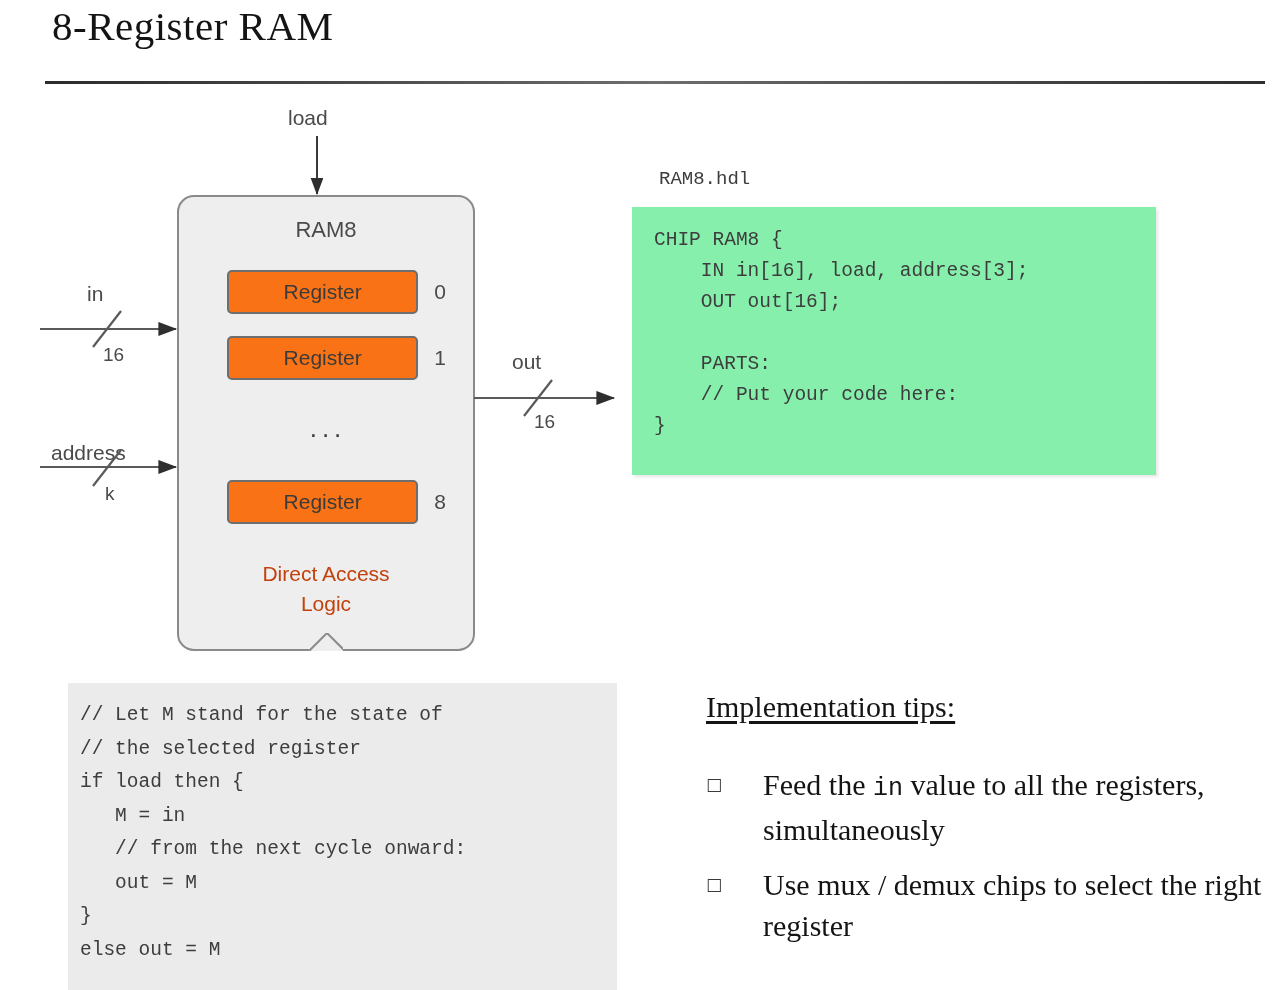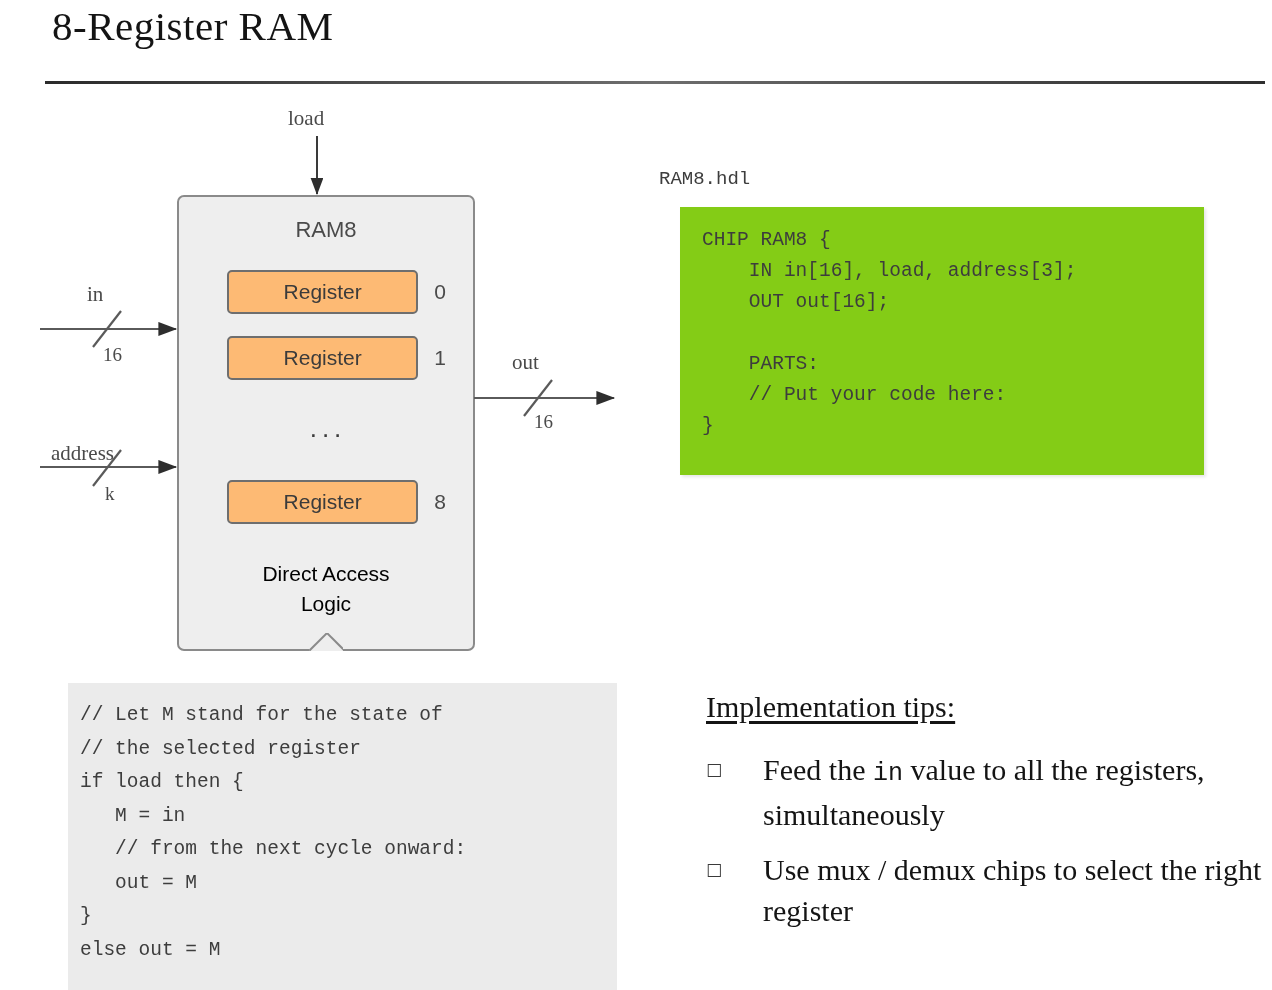--- a/index.html
+++ b/index.html
@@ -39,21 +39,21 @@
   
   #diagram {
     position: absolute;
     left: 0;
     top: 0;
     width: 660px;
     height: 670px;
   }
   .lbl {
     position: absolute;
-    font-family: Liberation Serif, serif;
+    font-family: Liberation Sans, sans-serif;
     color: #4a4a4a;
     white-space: nowrap;
   }
 
   #load-label   { left: 288px; top: 106px; font-size: 21px; }
   #in-label     { left: 87px;  top: 282px; font-size: 21px; }
   #in-width     { left: 103px; top: 344px; font-size: 19px; }
   #address-label{ left: 51px;  top: 417px; font-size: 21px; margin-top: 24px; }
   #address-width{ left: 105px; top: 483px; font-size: 19px; }
   #out-label    { left: 512px; top: 350px; font-size: 21px; }
@@ -61,21 +61,21 @@
 
   
   #ram8-box {
     position: absolute;
     left: 177px;
     top: 195px;
     width: 298px;
     height: 456px;
     background: #eeeeee;
     border: 2px solid #8a8a8a;
-    border-radius: 7px;
+    border-radius: 17px;
     box-sizing: border-box;
   }
   #ram8-title {
     position: absolute;
     left: 0;
     top: 20px;
     width: 100%;
     text-align: center;
     font-size: 22px;
     color: #4a4a4a;
@@ -109,21 +109,21 @@
     position: absolute;
     left: 31px;
     width: 236px;
     height: 44px;
     display: flex;
     align-items: center;
   }
   .reg-box {
     width: 205px;
     height: 44px;
-    background: #fdba74;
+    background: #f97316;
     border: 2px solid #6e6e6e;
     border-radius: 5px;
     box-sizing: border-box;
     display: flex;
     align-items: center;
     justify-content: center;
     font-size: 21px;
     color: #3b3b3b;
     margin-left: 17px;
   }
@@ -148,40 +148,40 @@
     color: #3b3b3b;
   }
   #dal-text {
     position: absolute;
     left: 0;
     top: 362px;
     width: 100%;
     text-align: center;
     font-size: 21px;
     line-height: 30px;
-    color: #000000;
+    color: #c2410c;
   }
 
   
   #hdl-filename {
     position: absolute;
     left: 659px;
     top: 168px;
     font-family: "Liberation Mono", monospace;
     font-size: 19px;
     color: #3d3d3d;
     white-space: pre;
   }
   #hdl-box {
     position: absolute;
-    left: 680px;
+    left: 632px;
     top: 207px;
     width: 524px;
     height: 268px;
-    background: #84cc16;
+    background: #86efac;
     box-sizing: border-box;
     box-shadow: 2px 2px 3px rgba(0,0,0,0.10);
   }
   #hdl-code {
     position: absolute;
     left: 22px;
     top: 18px;
     margin: 0;
     font-family: "Liberation Mono", monospace;
     font-size: 19.5px;
@@ -219,21 +219,21 @@
     top: 690px;
     width: 566px;
     font-family: "Liberation Serif", serif;
     color: #141414;
   }
   #tips-heading {
     font-size: 30px;
     text-decoration: underline;
     text-underline-offset: 4px;
     display: inline-block;
-    margin-bottom: 11px;
+    margin-bottom: 26px;
   }
   .tip-item {
     display: flex;
     align-items: flex-start;
     margin-top: 14px;
   }
   .tip-bullet {
     font-family: "DejaVu Sans", sans-serif;
     font-size: 17px;
     line-height: 40px;

